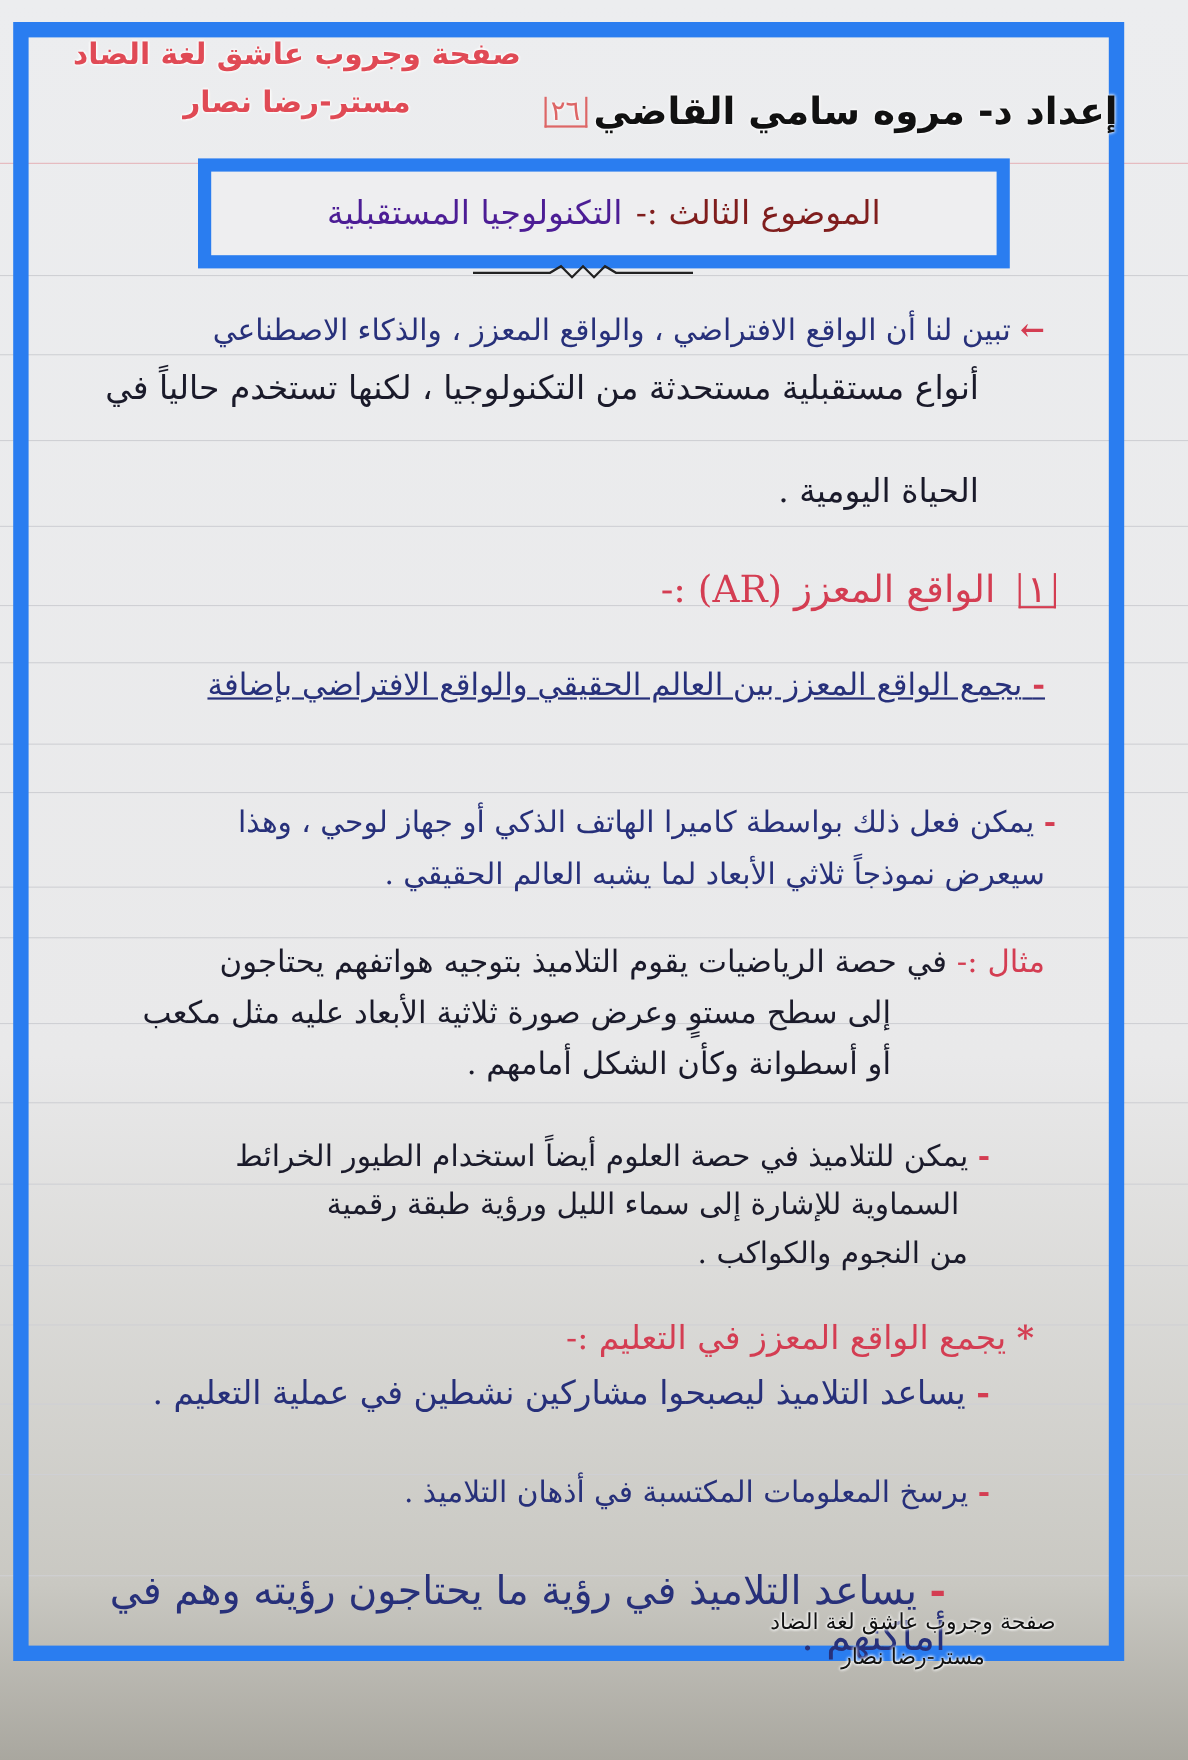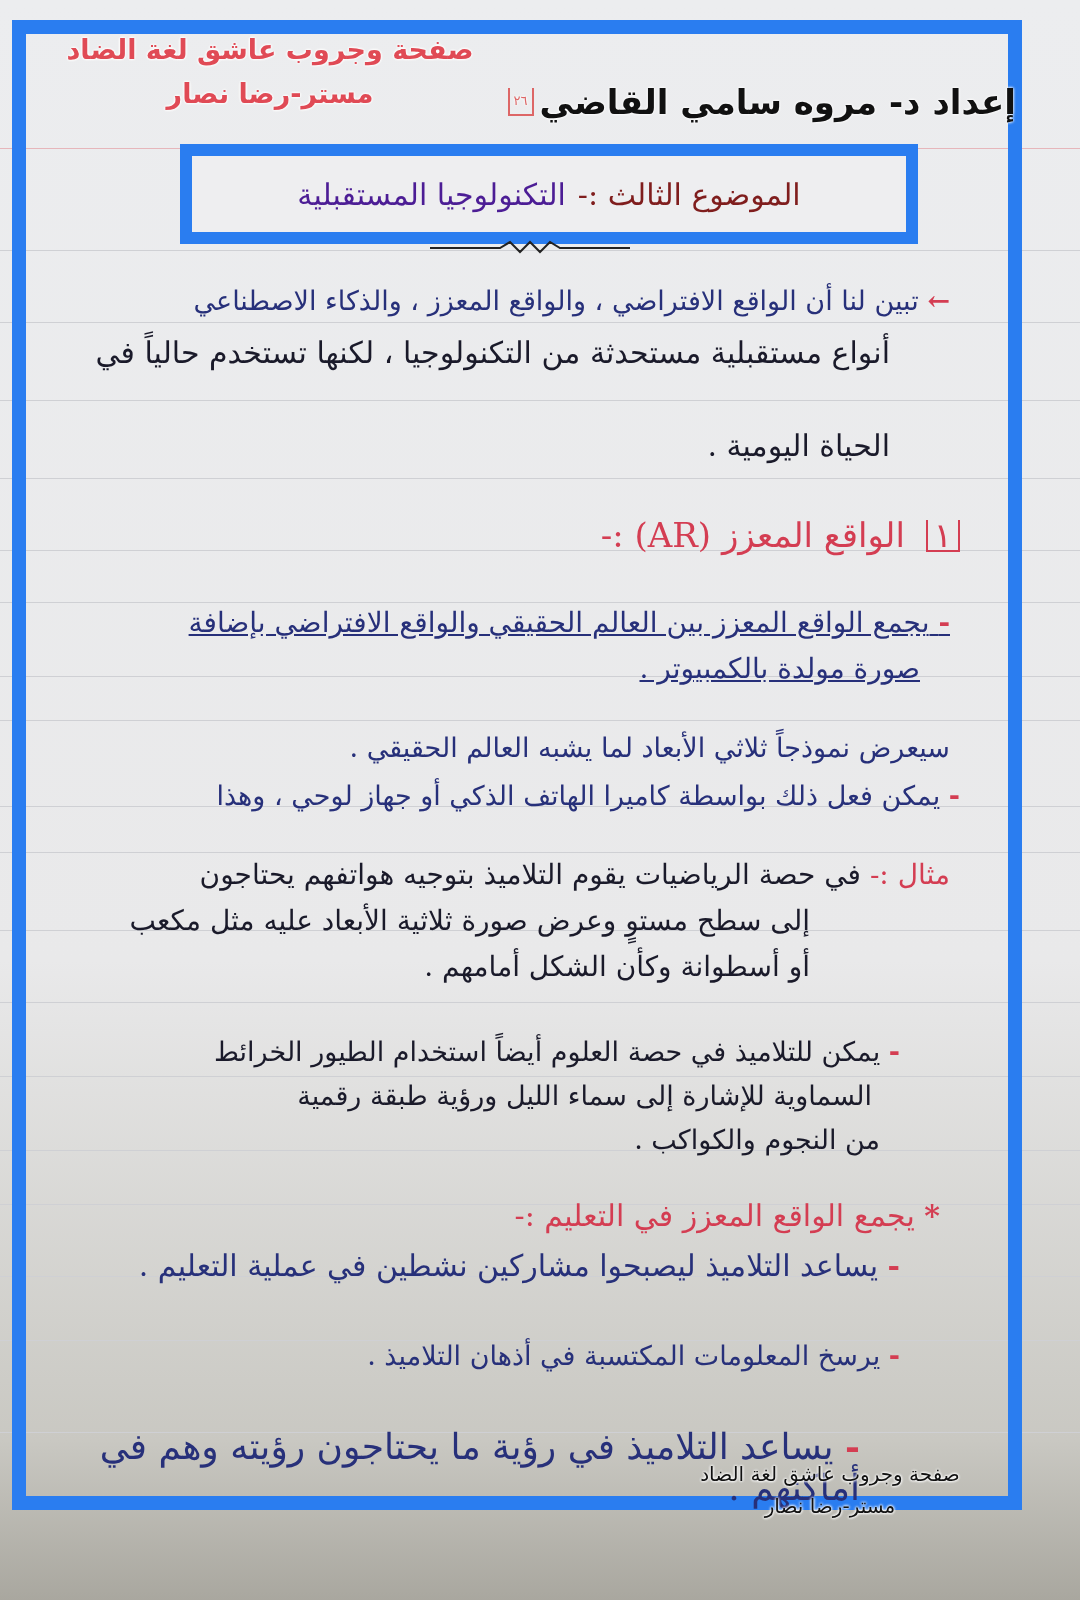--- a/index.html
+++ b/index.html
@@ -22,21 +22,21 @@
     text-shadow: 0 0 3px #fff, 0 0 3px #fff, 0 0 3px #fff;
     direction: rtl;
   }
   .author {
     position:absolute; right:64px; top:82px; font-size:34px; font-weight:bold; color:#111;
     text-shadow: 0 0 3px #fff, 0 0 3px #fff;
     direction: rtl; display:flex; align-items:center; gap:6px;
   }
   .page-num {
     display:inline-block; border:2px solid #d66; border-top:none; color:#d66;
-    font-size:13px; padding:0 4px; line-height:26px; font-weight:normal;
+    font-size:25px; padding:0 4px; line-height:26px; font-weight:normal;
   }
   .title-box {
     position:absolute; left:180px; top:144px; width:738px; height:100px;
     border:12px solid #2a7df0; box-sizing:border-box; background:#eeeef0;
     display:flex; align-items:center; justify-content:center; direction:rtl;
     font-family: "DejaVu Serif", serif; font-size:30px;
   }
   .title-label { color:#7f1d1d; margin-left:12px; }
   .title-text { color:#4c1d95; }
   .squiggle { position:absolute; left:430px; top:238px; }
@@ -113,26 +113,25 @@
 <div class="hand ink-black" style="right:190px; top:335px; width:880px; font-size:30px;">أنواع مستقبلية مستحدثة من التكنولوجيا ، لكنها تستخدم حالياً في</div>
 <div class="hand ink-black" style="right:190px; top:428px; width:600px; font-size:30px;">الحياة اليومية .</div>
 
 <div class="hand ink-red" style="right:120px; top:515px; font-size:34px;">
   <span class="section-box">١</span>
   <span>الواقع المعزز (AR) :-</span>
 </div>
 
 <div class="hand ink-blue" style="right:130px; top:600px; width:940px; font-size:28px; line-height:46px;text-decoration:underline;">
   <div><span class="bullet-red">-</span> <span>يجمع الواقع المعزز بين العالم الحقيقي والواقع الافتراضي بإضافة</span></div>
-  <div style="margin-right:30px"><span>صورة مولدة بالكمبيوتر .</span></div>
 </div>
 
 <div class="hand ink-blue" style="right:120px; top:724px; width:900px; font-size:27px; line-height:48px;">
+  <div><span class="bullet-red">-</span> <span>يمكن فعل ذلك بواسطة كاميرا الهاتف الذكي أو جهاز لوحي ، وهذا</span></div>
   <div style="margin-right:10px"><span>سيعرض نموذجاً ثلاثي الأبعاد لما يشبه العالم الحقيقي .</span></div>
-  <div><span class="bullet-red">-</span> <span>يمكن فعل ذلك بواسطة كاميرا الهاتف الذكي أو جهاز لوحي ، وهذا</span></div>
 </div>
 
 <div class="hand ink-black" style="right:130px; top:852px; width:920px; font-size:28px; line-height:46px;">
   <div><span class="ink-red">مثال :-</span> <span>في حصة الرياضيات يقوم التلاميذ بتوجيه هواتفهم يحتاجون</span></div>
   <div style="margin-right:140px"><span>إلى سطح مستوٍ وعرض صورة ثلاثية الأبعاد عليه مثل مكعب</span></div>
   <div style="margin-right:140px"><span>أو أسطوانة وكأن الشكل أمامهم .</span></div>
 </div>
 
 <div class="hand ink-black" style="right:180px; top:1030px; width:860px; font-size:27px; line-height:44px;">
   <div><span class="bullet-red">-</span> <span>يمكن للتلاميذ في حصة العلوم أيضاً استخدام الطيور الخرائط</span></div>

